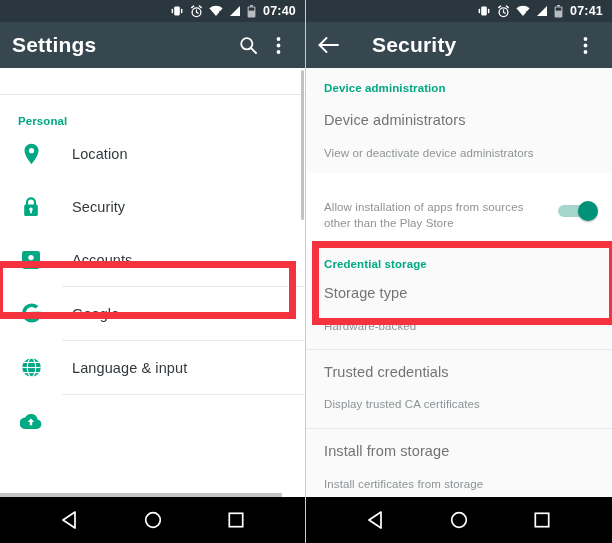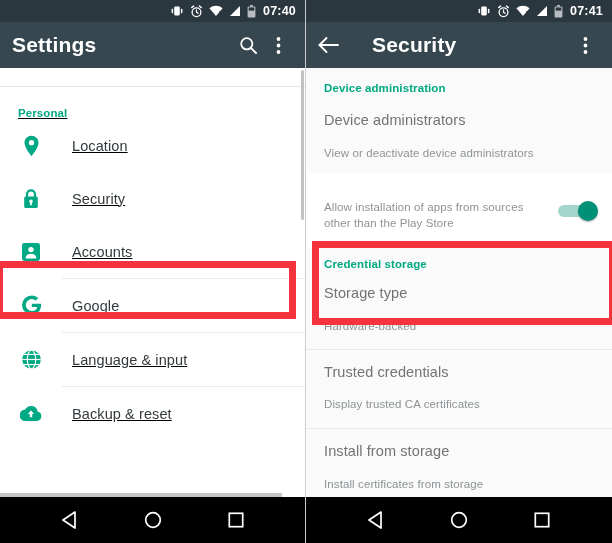--- a/index.html
+++ b/index.html
@@ -72,22 +72,21 @@
 
   
   .content{
     flex:1 1 auto;
     position:relative;
     overflow:hidden;
     background:#ffffff;
   }
   .list-left{
     position:relative;
-    padding-top:8px;
-    text-decoration:underline;
+    padding-top:16px;
   }
   .top-strip{ height:10px; background:#fff; }
   .top-divider{ height:1px; background:#e4e6e7; margin-left:0px; }
   .cut-row{ height:9px; overflow:hidden; }
 
   .section-head{
     color:#00a884;
     font-size:11.5px;
     font-weight:bold;
     padding:11px 0 0 18px;
@@ -341,21 +340,20 @@
         </div>
         <div class="row-div"></div>
 
         <div class="row">
           <span class="ic">
             <svg width="22" height="17" viewBox="0 0 22 17">
                 <path d="M17.6 6.4a6.6 6.6 0 0 0-12.4-1.8A5 5 0 0 0 5.4 16h11.8a4.9 4.9 0 0 0 .4-9.6z" fill="#00a884"></path>
                 <path d="M11 5.6l3.2 3.3h-2v3.4H9.8V8.9h-2z" fill="#fff"></path>
               </svg>
           </span>
-          <span class="lbl">Backup &amp; reset</span>
         </div>
       </div>
 
       <div class="redbox" id="redbox-security"></div>
       <div class="hscroll"></div>
     </div>
 
     <div class="navbar">
       <div class="nav-btn">
         <svg width="17" height="18" viewBox="0 0 17 18">

